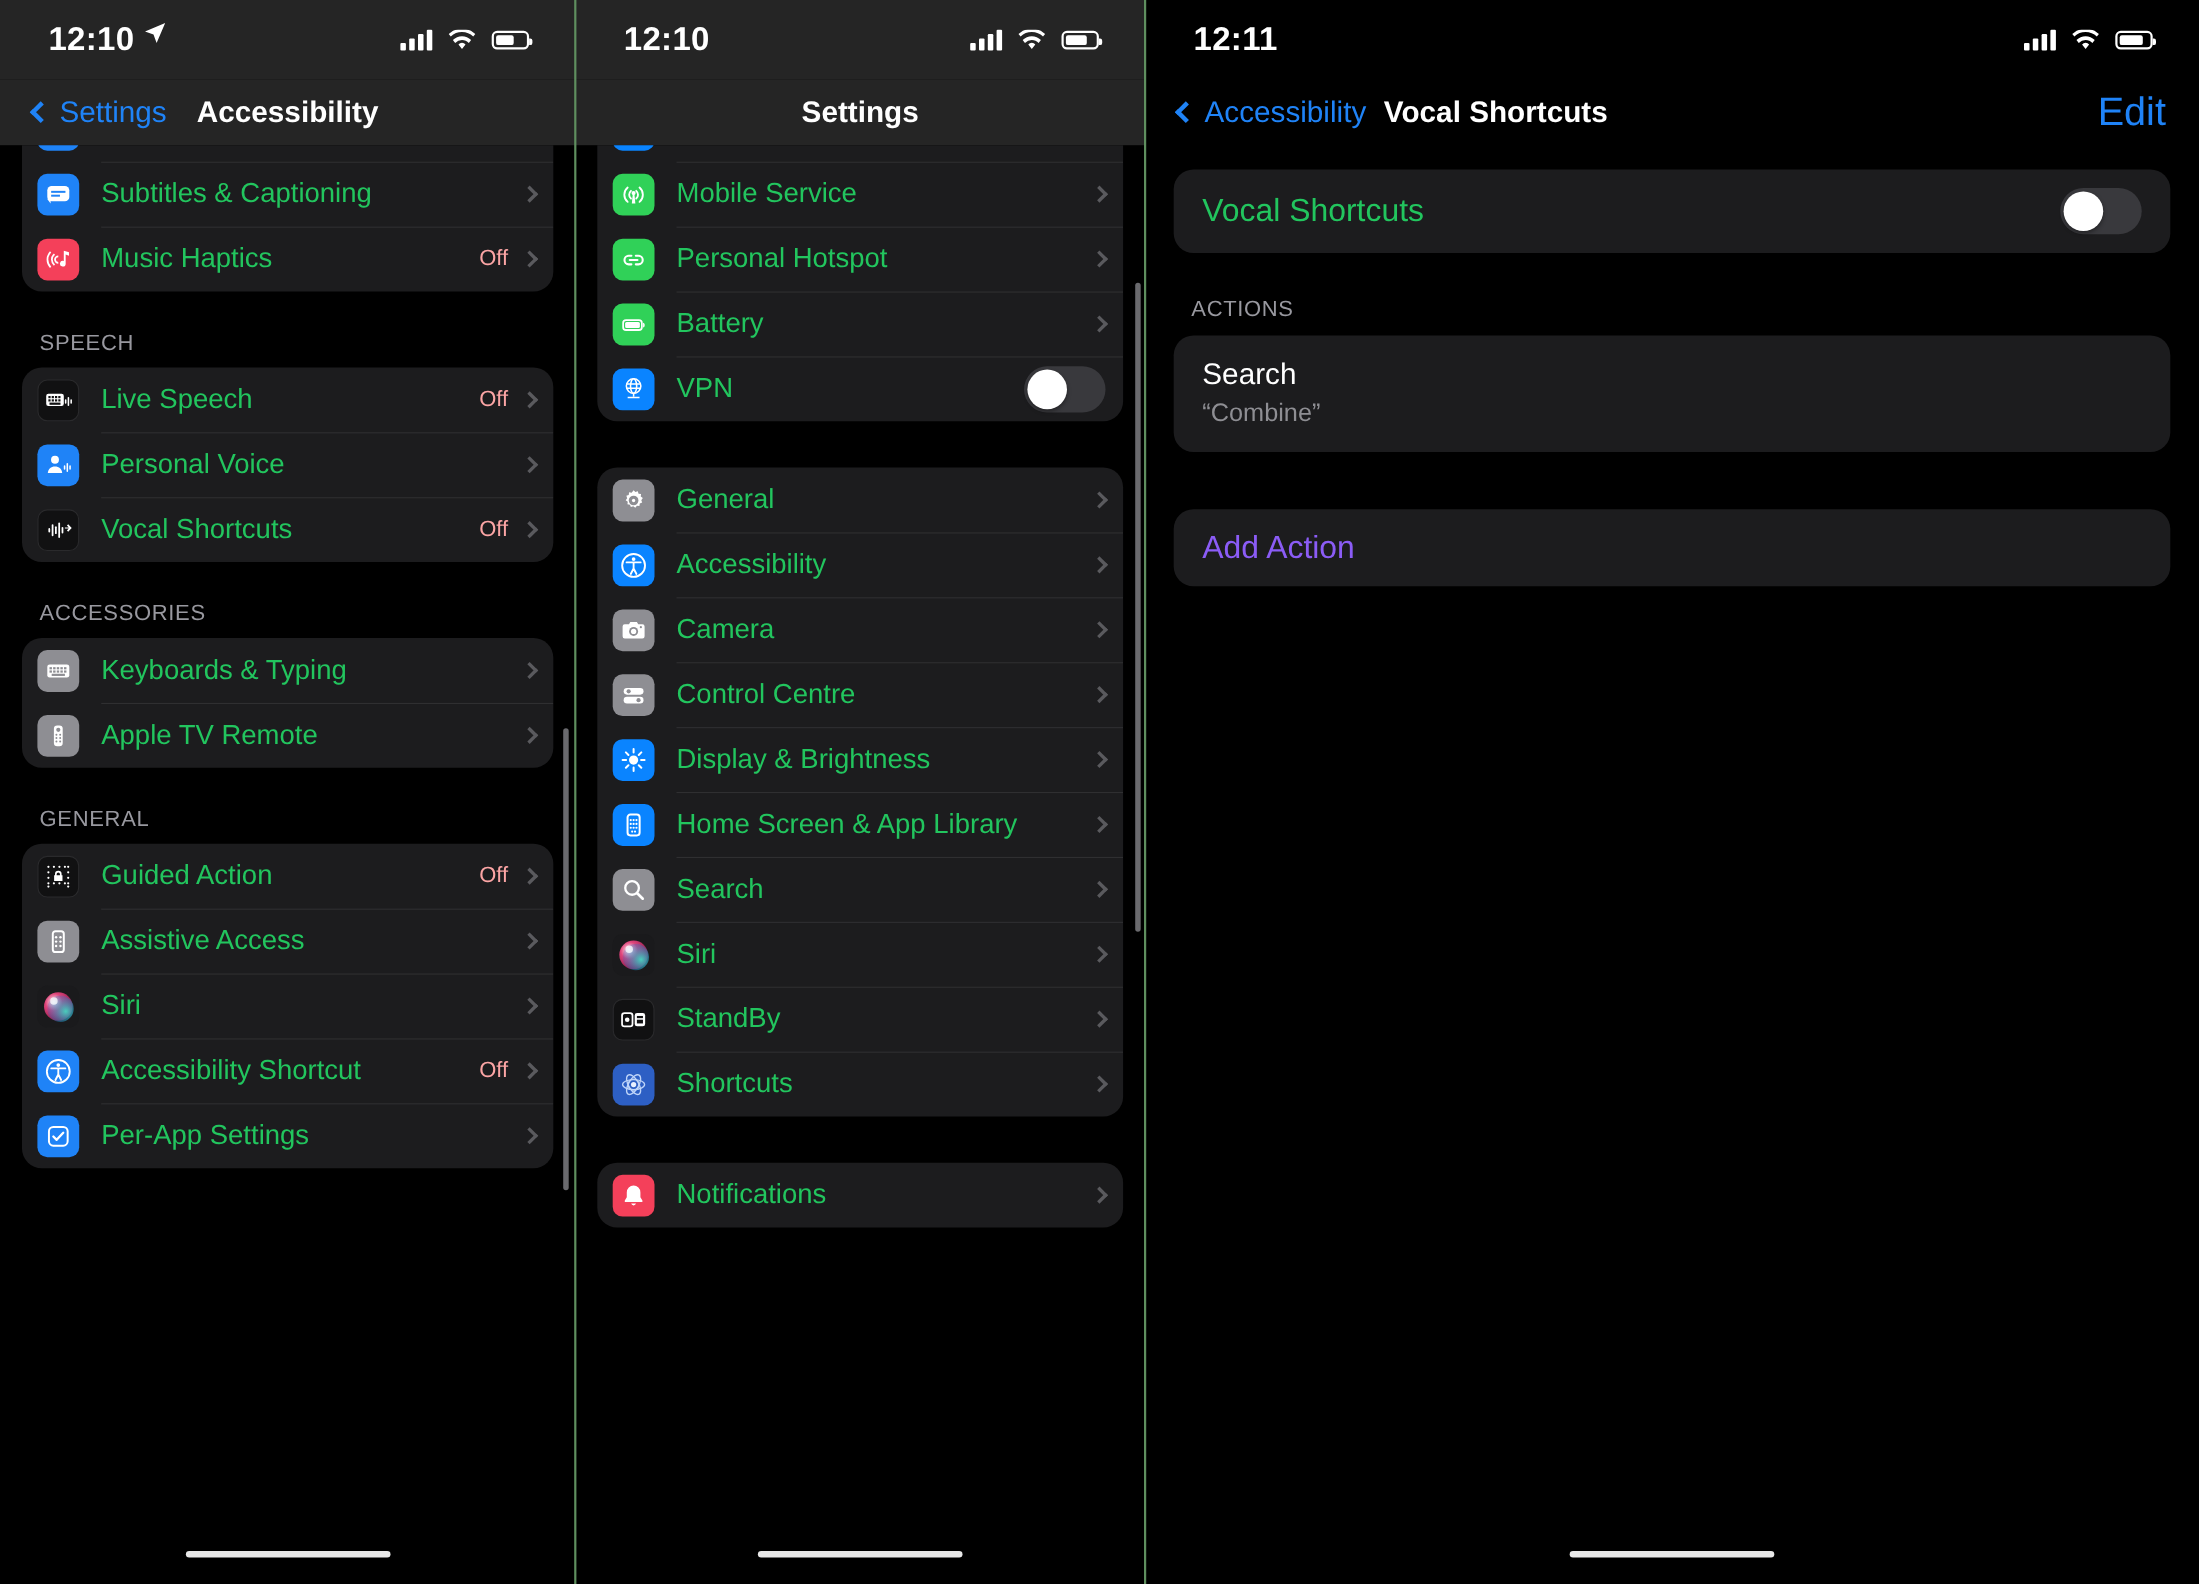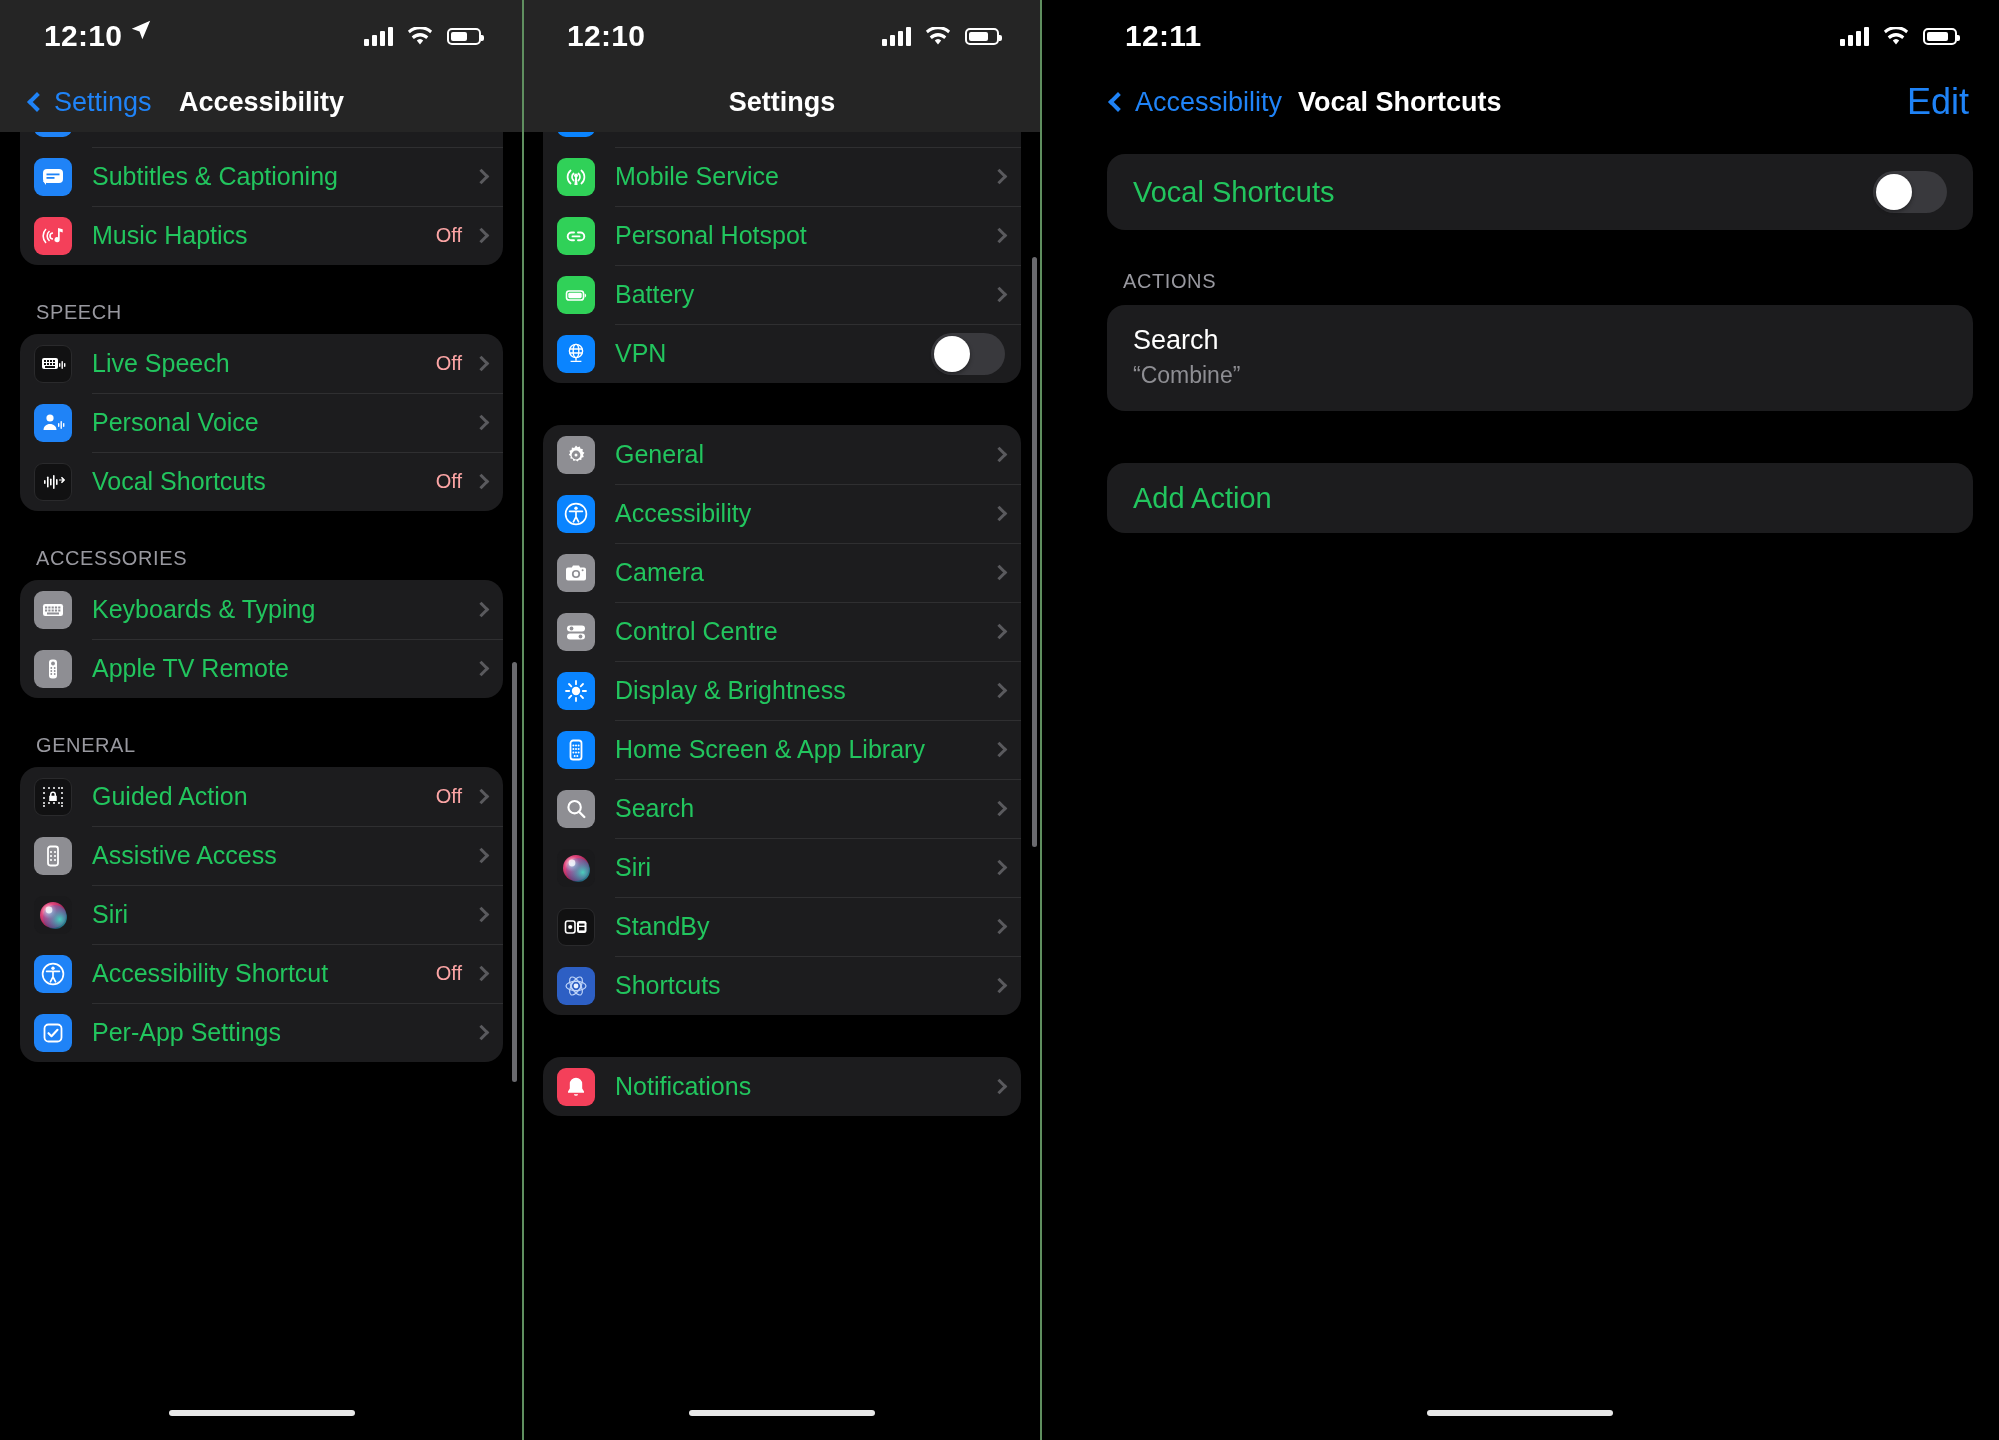--- a/index.html
+++ b/index.html
@@ -16,21 +16,21 @@
   }
   .panel {
     position: relative;
     height: 1440px;
     background: #000;
     overflow: hidden;
     flex: none;
   }
   .panel-left   { width: 523px; }
   .panel-mid    { width: 518px; }
-  .panel-right  { width: 958px; padding-left: 40px; }
+  .panel-right  { width: 958px; }
 
   
   .seam {
     position: absolute; top: 0; width: 2px; height: 1440px;
     background: #5f8f5f; z-index: 60;
   }
   .seam-a { left: 522px; }
   .seam-b { left: 1040px; }
 
   
@@ -122,21 +122,21 @@
   }
   .ic {
     width: 38px; height: 38px; border-radius: 9px;
     flex: none; margin-right: 20px;
     display: flex; align-items: center; justify-content: center;
     color: #fff; font-size: 22px; line-height: 1;
     overflow: hidden;
   }
   .ic svg { display: block; }
   .label { color: #22c55e; font-size: 25px; flex: 1; white-space: nowrap; }
-  .label-blue { color: #22c55e; }
+  .label-blue { color: #8b5cf6; }
   .value { color: #fca5a5; font-size: 20px; margin-right: 14px; }
   .chev {
     width: 11px; height: 11px; flex: none;
     border-top: 3px solid #5a5a5e; border-right: 3px solid #5a5a5e;
     transform: rotate(45deg);
   }
   
   .toggle {
     width: 74px; height: 42px; border-radius: 21px;
     background: #39393d; position: relative; flex: none;

